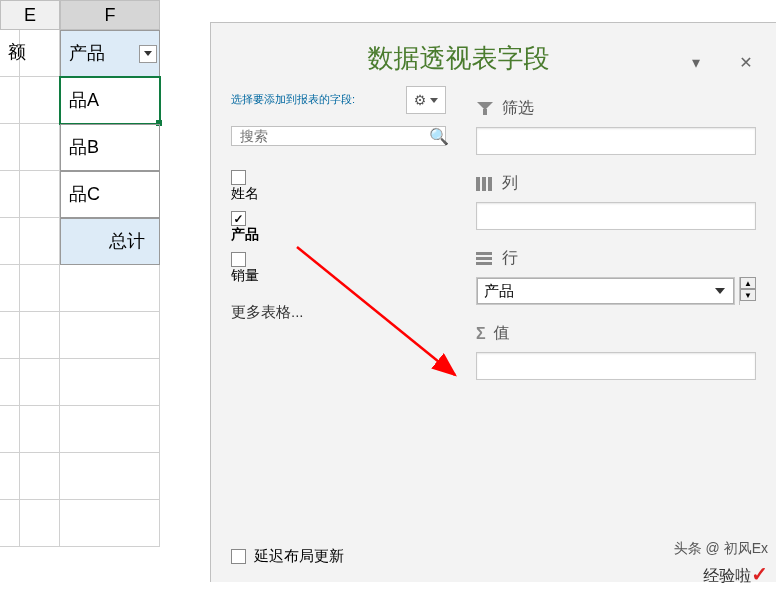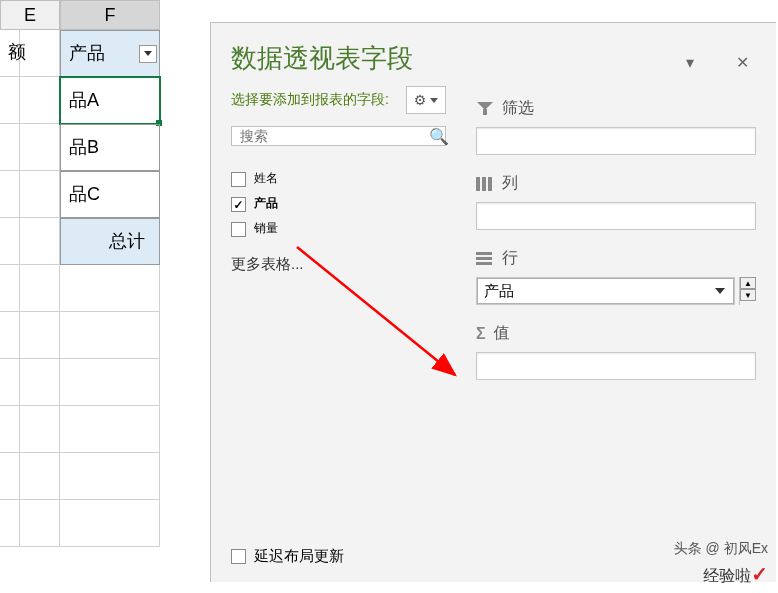--- a/index.html
+++ b/index.html
@@ -17,42 +17,42 @@
     .cell-e { width: 40px; }
     .cell-f { width: 100px; position: relative; }
     .header-cell { background: #ddebf7; border: 1px solid #999; font-weight: normal; }
     .total-cell { background: #ddebf7; border: 1px solid #999; padding-left: 48px; }
     .dropdown-btn { position: absolute; right: 2px; top: 50%; transform: translateY(-50%); width: 18px; height: 18px; border: 1px solid #999; background: #fff; display: flex; align-items: center; justify-content: center; cursor: pointer; }
     .dropdown-btn::after { content: ''; border-left: 4px solid transparent; border-right: 4px solid transparent; border-top: 5px solid #333; }
     .selected-cell { outline: 2px solid #107c41; outline-offset: -1px; position: relative; }
     .selected-cell::after { content: ''; position: absolute; right: -3px; bottom: -3px; width: 6px; height: 6px; background: #107c41; }
     
     .panel { position: absolute; left: 210px; top: 22px; width: 566px; height: 560px; background: #f3f3f3; border-left: 1px solid #c0c0c0; border-top: 1px solid #c0c0c0; }
-    .panel-header { display: flex; align-items: center; padding: 18px 20px 10px 20px; }
+    .panel-header { display: flex; align-items: center; padding: 18px 20px 10px 20px; text-align: center; }
     .panel-title { font-size: 26px; color: #4a7c2e; flex: 1; }
     .panel-controls { display: flex; gap: 30px; }
     .ctrl-btn { width: 20px; height: 12px; cursor: pointer; color: #666; font-size: 16px; }
     
     .panel-body { display: flex; padding: 0 20px; gap: 20px; }
     .left-col { width: 215px; }
     .right-col { flex: 1; padding-left: 10px; }
     
-    .subtitle { font-size: 14px; color: #4d7c0f; }
+    .subtitle { font-size: 11px; color: #0369a1; }
     .subtitle-row { display: flex; align-items: center; margin-bottom: 12px; }
     .subtitle-row .subtitle { flex: 1; line-height: 1.4; }
     .gear-btn { width: 40px; height: 28px; border: 1px solid #c0c0c0; background: #fff; display: flex; align-items: center; justify-content: center; gap: 4px; cursor: pointer; }
     .gear-btn::before { content: '⚙'; font-size: 14px; color: #555; }
     .gear-btn::after { content: ''; border-left: 4px solid transparent; border-right: 4px solid transparent; border-top: 5px solid #555; }
     
     .search-box { display: flex; border: 1px solid #c0c0c0; background: #fff; height: 20px; margin-bottom: 20px; }
     .search-input { flex: 1; border: none; padding: 0 8px; font-size: 14px; outline: none; font-family: inherit; }
     .search-icon { width: 28px; display: flex; align-items: center; justify-content: center; color: #1e6fb8; font-size: 16px; cursor: pointer; }
     
     .field-list { }
-    .field-item { display: flex; align-items: flex-end; padding: 4px 0; font-size: 12px; cursor: pointer; }
+    .field-item { display: flex; align-items: flex-start; padding: 4px 0; font-size: 14px; cursor: pointer; flex-direction: column; }
     .checkbox { width: 15px; height: 15px; border: 1px solid #888; margin-right: 8px; display: inline-flex; align-items: center; justify-content: center; font-size: 12px; background: #fff; }
     .checkbox.checked::after { content: '✓'; color: #000; }
     .field-item.bold { font-weight: bold; }
     .more-tables { font-size: 15px; color: #333; margin-top: 14px; cursor: pointer; }
     
     .area-section { margin-bottom: 18px; margin-top: 12px; }
     .area-header { display: flex; align-items: center; gap: 8px; font-size: 16px; color: #555; margin-bottom: 8px; }
     .area-icon { width: 18px; height: 14px; display: inline-block; }
     .filter-icon::before { content: ''; display: block; width: 0; height: 0; border-left: 8px solid transparent; border-right: 8px solid transparent; border-top: 8px solid #888; margin: 0 auto; }
     .filter-icon::after { content: ''; display: block; width: 4px; height: 6px; background: #888; margin: -1px auto 0; }

